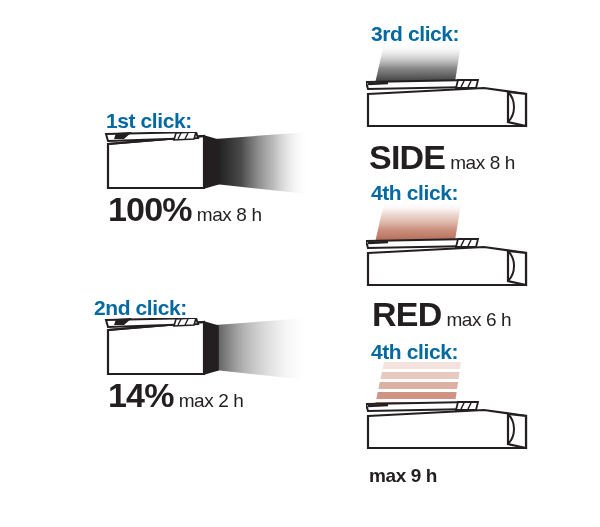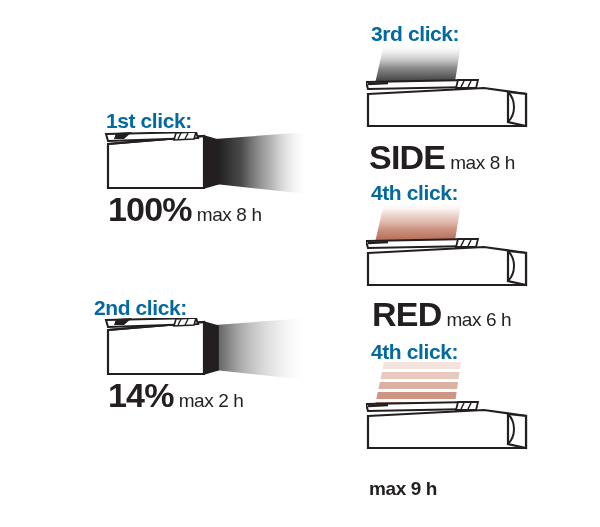--- a/index.html
+++ b/index.html
@@ -47,21 +47,21 @@
     font-size: 19px;
     letter-spacing: -0.4px;
     margin-left: 5px;
   }
   .mode-sub-block {
     font-family: "Liberation Sans", sans-serif;
     font-weight: bold;
     font-size: 19px;
     letter-spacing: -0.4px;
     display: block;
-    margin-top: 18px;
+    margin-top: 5px;
     line-height: 1;
   }
 
   .art {
     position: absolute;
     display: block;
   }
 </style>
 </head>
 <body>

